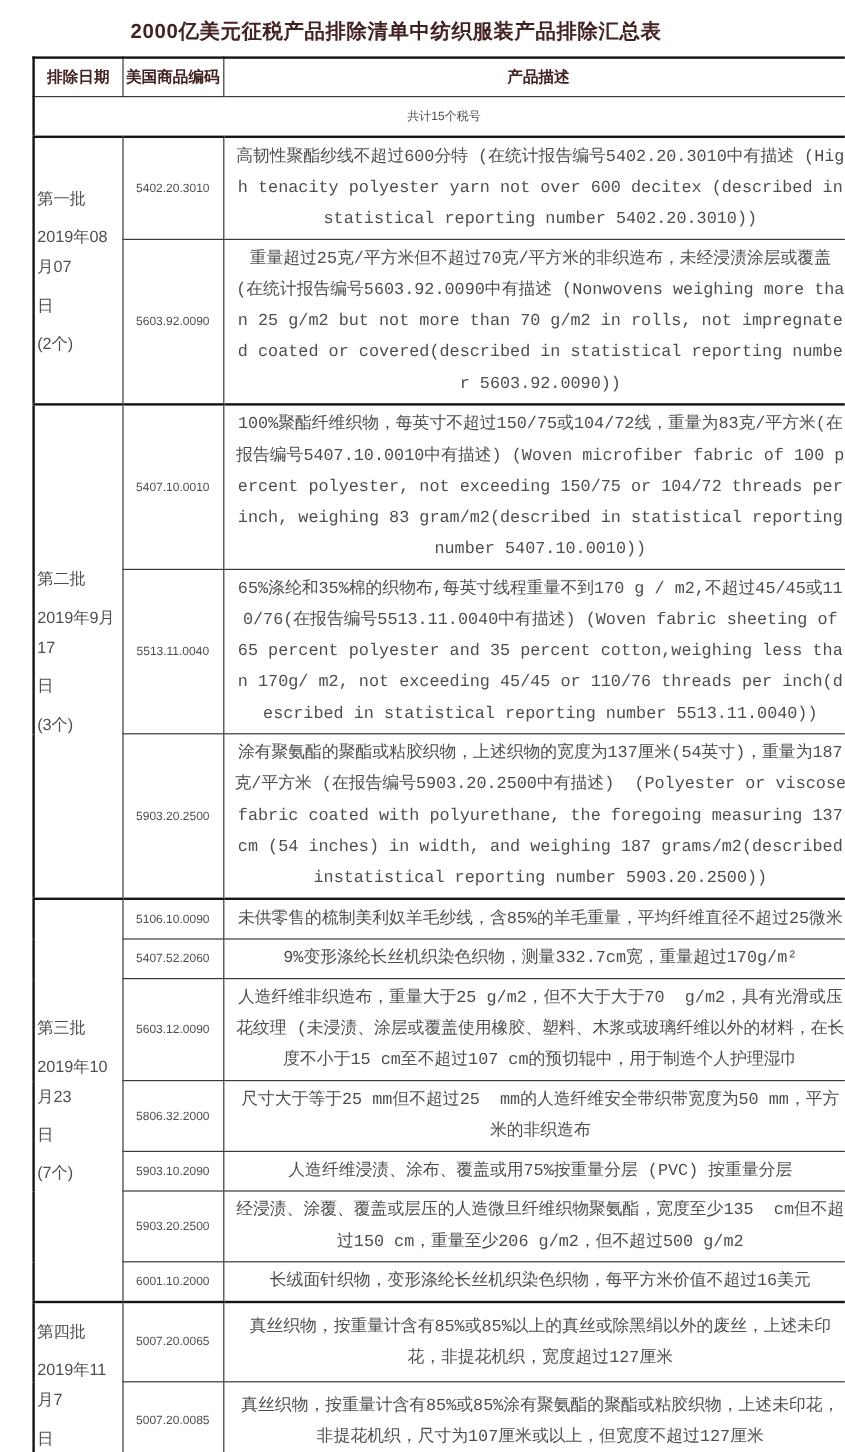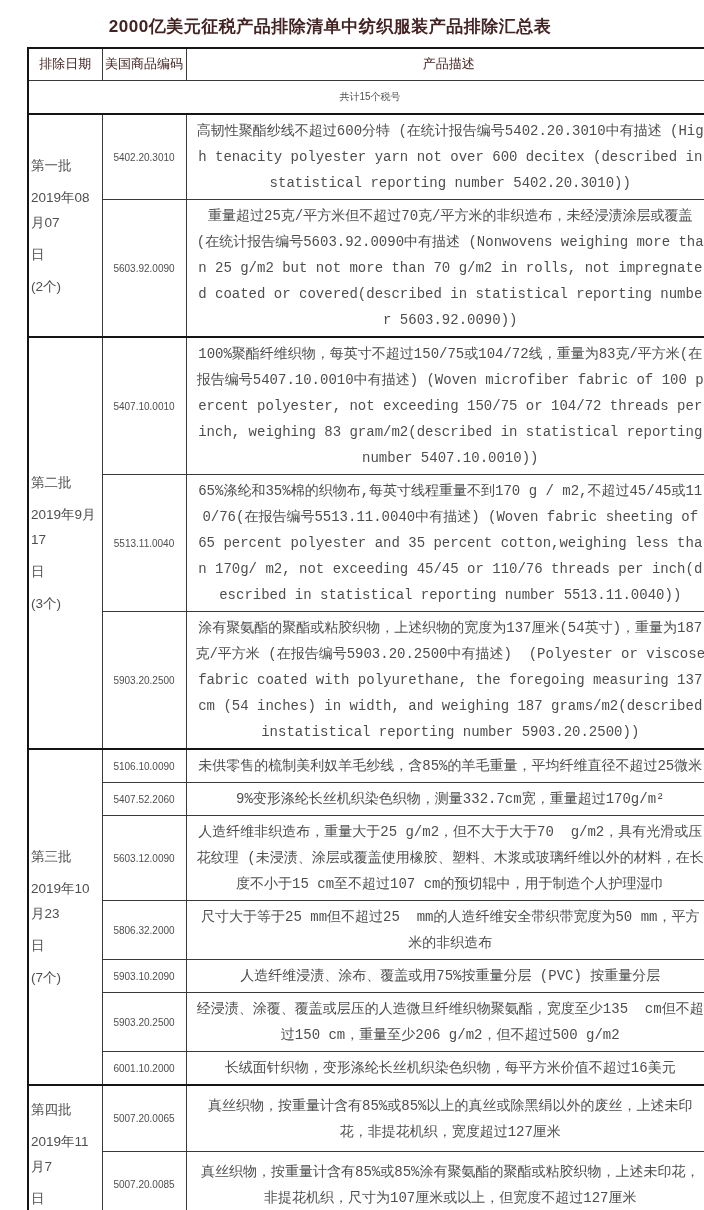--- a/index.html
+++ b/index.html
@@ -38,21 +38,21 @@
   }
   td {
     border: 1px solid var(--border);
     color: var(--body);
     font-size: 14px;
     vertical-align: middle;
   }
   tr.hdr td {
     height: 32px;
     text-align: center;
-    font-weight: normal;
+    font-weight: bold;
     font-size: 13px;
     color: var(--heading);
     white-space: nowrap;
     overflow: hidden;
     margin-top: 39px;
   }
   tr.summary-row td {
     height: 34px;
     text-align: center;
     font-size: 10px;

